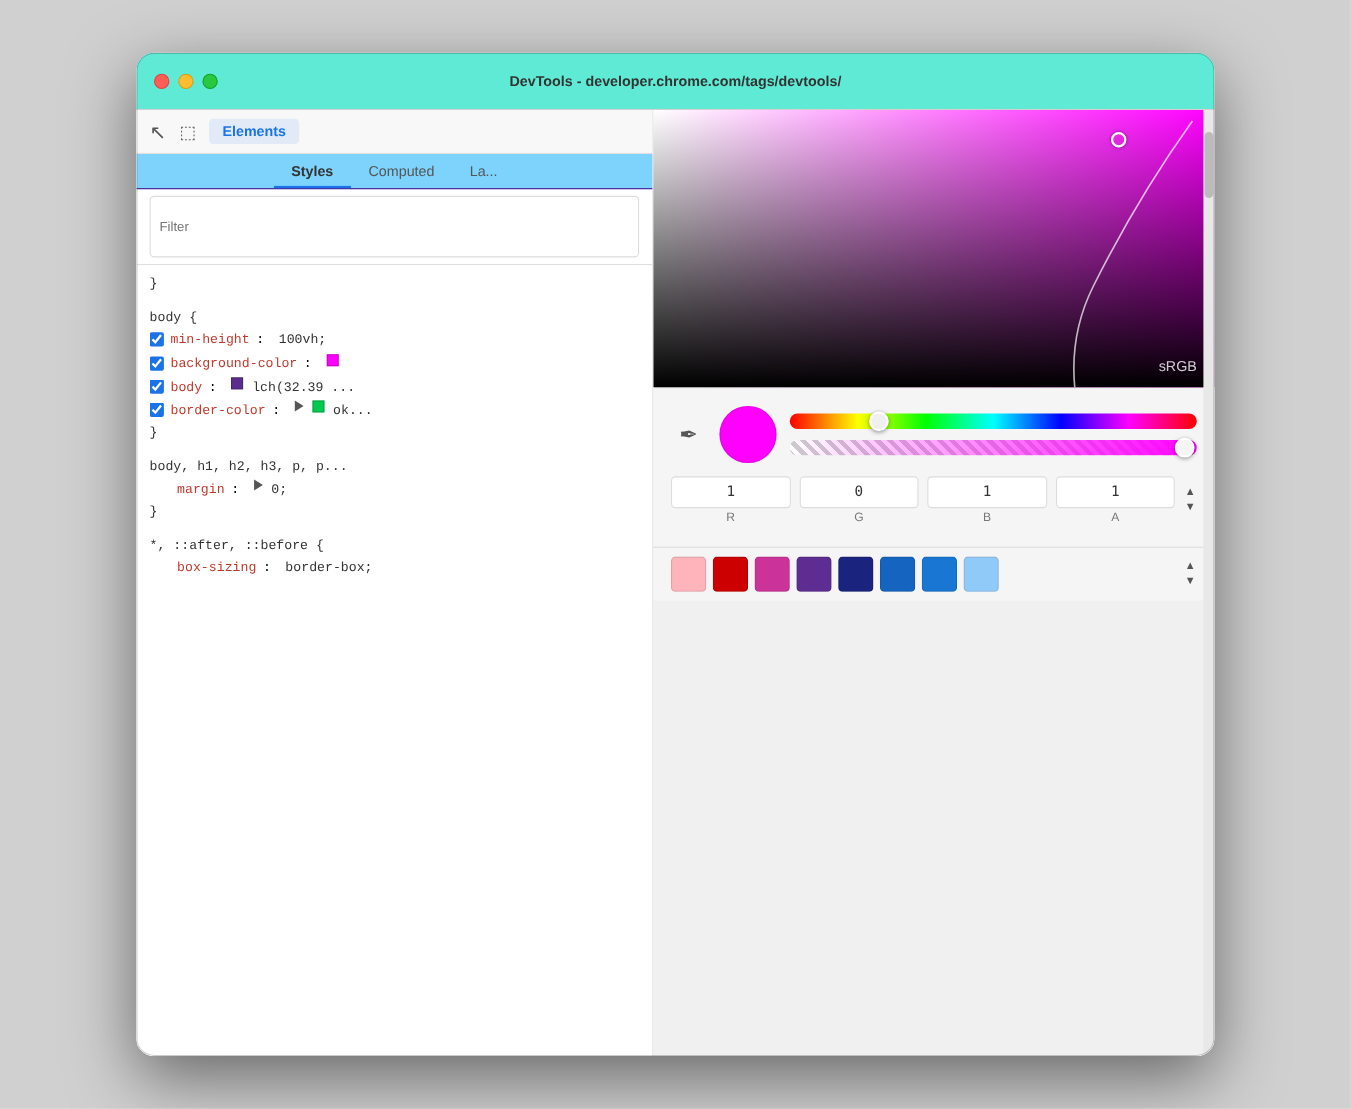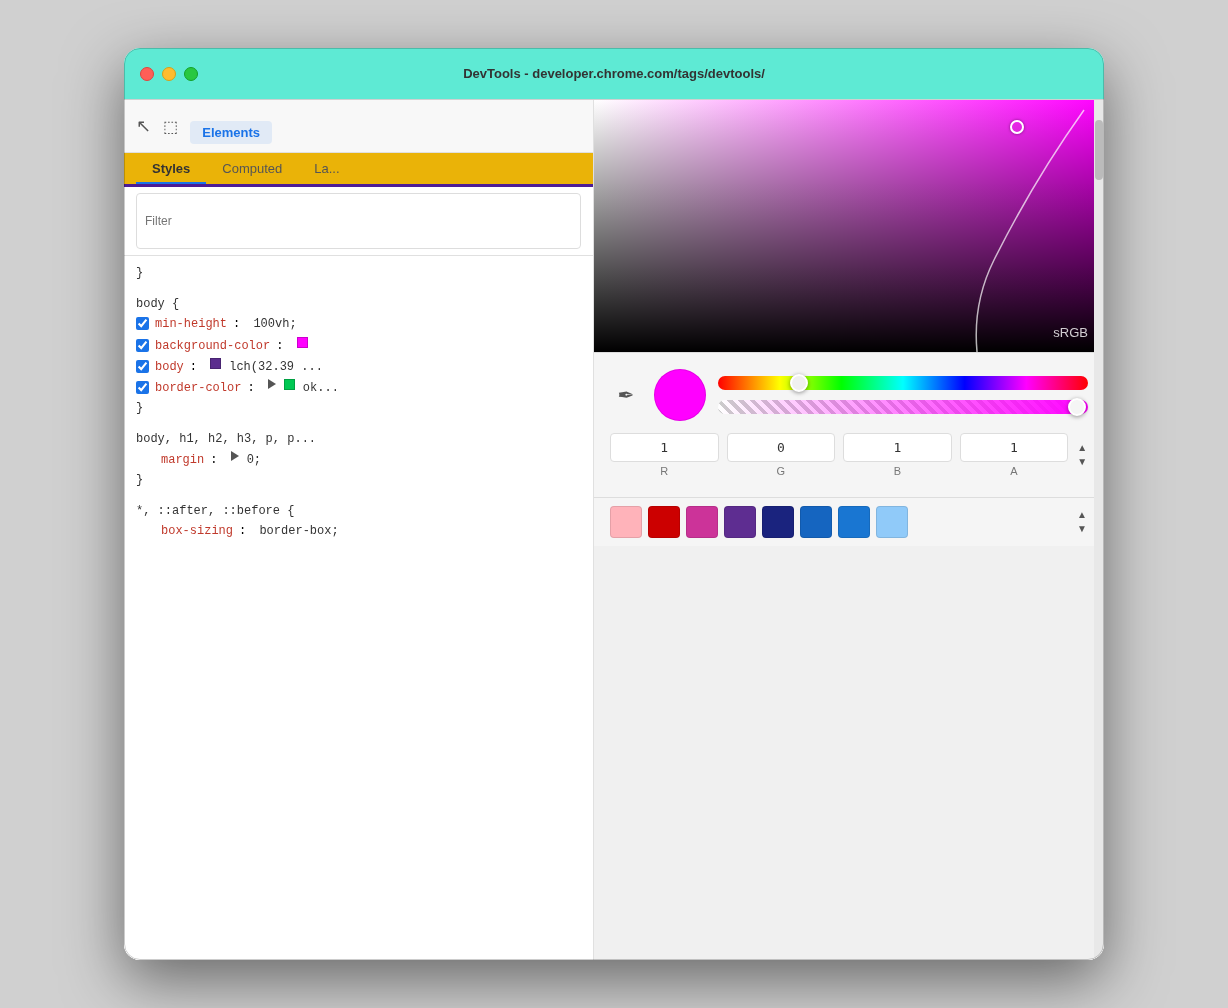--- a/index.html
+++ b/index.html
@@ -86,21 +86,20 @@
 
     .devtools-icon {
       font-size: 18px;
       color: #555;
       cursor: pointer;
     }
 
     .devtools-tab-bar {
       display: flex;
       gap: 4px;
-      margin-top: 13px;
     }
 
     .devtools-tab {
       padding: 4px 12px;
       font-size: 13px;
       color: #555;
       cursor: pointer;
       border-radius: 4px;
     }
 
@@ -123,23 +122,24 @@
       font-size: 13px;
       font-weight: 600;
     }
 
     .breadcrumb-item.html { color: #9c27b0; }
     .breadcrumb-item.body { color: #9c27b0; background: rgba(156,39,176,0.1); padding: 1px 6px; border-radius: 4px; }
 
     
     .sub-tabs {
       display: flex;
-      border-bottom: 3px solid #4c1d95;
+      border-bottom: 1px solid #4c1d95;
       padding: 0 12px;
-      background: #eab308;
+      background: #7dd3fc;
+      justify-content: center;
     }
 
     .sub-tab {
       padding: 8px 16px;
       font-size: 13px;
       color: #555;
       cursor: pointer;
       position: relative;
     }
 

